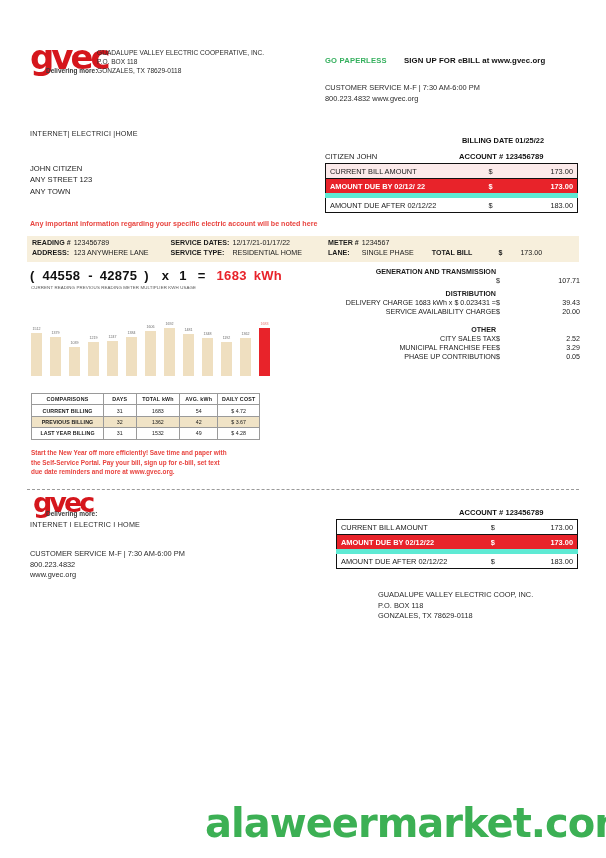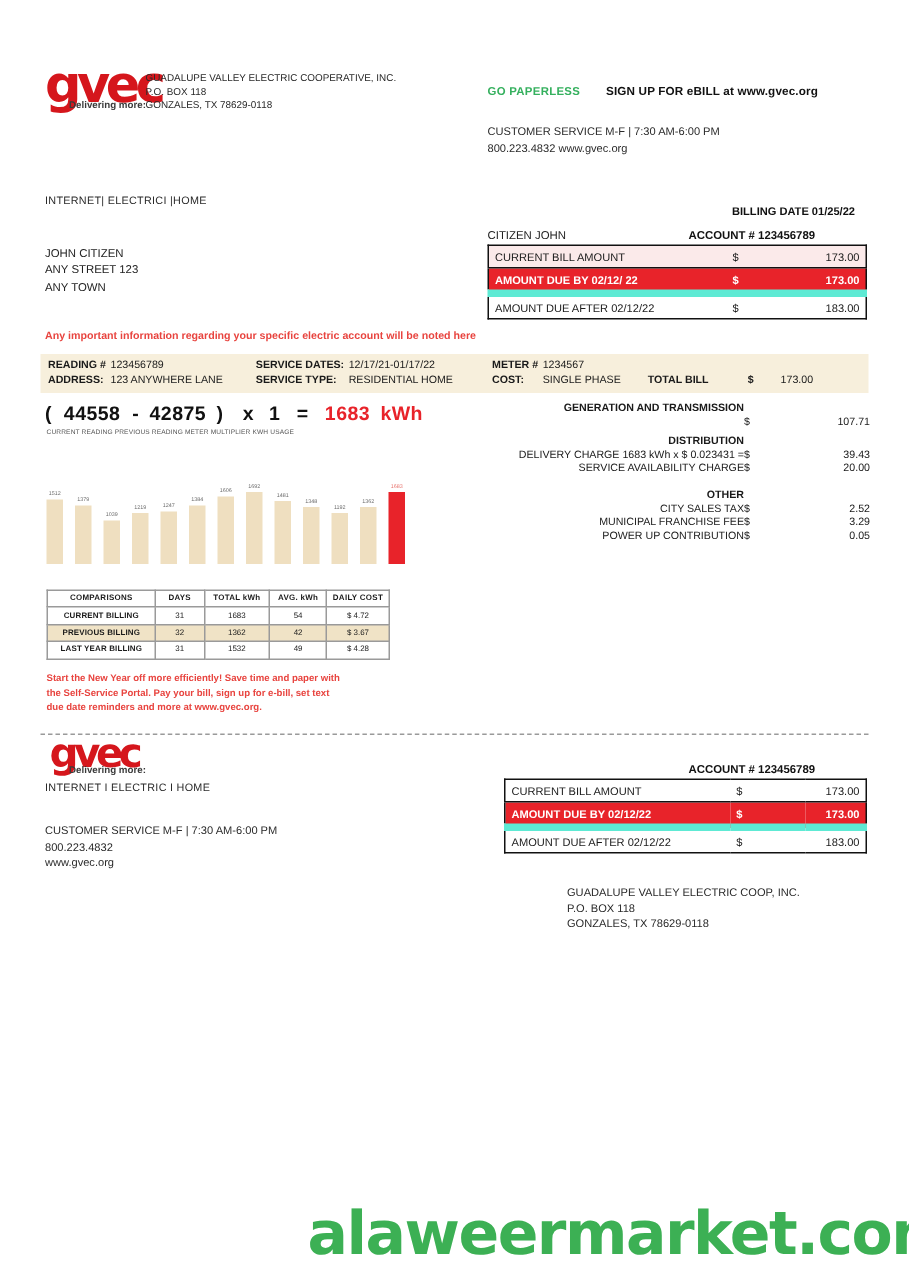--- a/index.html
+++ b/index.html
@@ -23,21 +23,21 @@
   .logo-sub{font-size:6.5px;letter-spacing:0px;color:#3a3a3a;font-weight:bold;
         margin-top:-3px;margin-left:16px;font-family:"Liberation Sans",sans-serif;}
 
   .coop-addr{font-size:6.6px;line-height:1.38;color:#2a2a2a;}
   .tagline{font-size:7.2px;color:#2a2a2a;letter-spacing:.2px;}
 
   .paperless{font-size:7.6px;font-weight:bold;color:#35b05e;letter-spacing:.2px;}
   .signup{font-size:7.8px;font-weight:bold;color:#111;letter-spacing:.1px;}
   .cs{font-size:7.4px;line-height:1.45;color:#2a2a2a;}
 
-  .billdate{font-size:7.4px;font-weight:bold;color:#111;margin-left:26px;}
+  .billdate{font-size:7.4px;font-weight:bold;color:#111;}
   .cust-name{font-size:7.6px;color:#222;}
   .acct-hd{font-size:7.6px;font-weight:bold;color:#111;}
 
   
   .sum{border:1px solid #111;border-collapse:collapse;width:100%;}
   .sum td{font-size:7.4px;padding:2.5px 4px;border:0;}
   .sum tr.r1{background:#fbeaea;}
   .sum tr.r2{background:#e8232a;color:#fff;font-weight:bold;}
   .sum tr.r3{background:#ffffff;}
   .sum td.lbl{text-align:left;}
@@ -167,21 +167,21 @@
           <td class="k" style="padding-right:3px;">METER #</td>
           <td>1234567</td>
           <td></td>
             <td></td>
         </tr>
         <tr>
           <td class="k" style="padding-right:3px;">ADDRESS:</td>
           <td style="padding-right:22px;">123 ANYWHERE LANE</td>
           <td class="k" style="padding-right:3px;">SERVICE TYPE:</td>
           <td style="padding-right:22px;">RESIDENTIAL HOME</td>
-          <td class="k" style="padding-right:3px;">COST:</td>
+          <td class="k" style="padding-right:3px;">LANE:</td>
           <td style="padding-right:18px;margin-top:45px;">SINGLE PHASE</td>
           <td class="k" style="padding-right:26px;">TOTAL BILL</td>
           <td class="k" style="padding-right:18px;">$</td>
           <td>173.00</td>
         </tr>
       </tbody>
     </table>
   </div>
 
   <div class="abs formula" style="left:30px;top:268px;">
@@ -235,21 +235,21 @@
           <td>CITY SALES TAX</td>
           <td class="cur">$</td>
           <td class="amt">2.52</td>
         </tr>
         <tr>
           <td>MUNICIPAL FRANCHISE FEE</td>
           <td class="cur">$</td>
           <td class="amt">3.29</td>
         </tr>
         <tr>
-          <td>POWER UP CONTRIBUTION</td>
+          <td>PHASE UP CONTRIBUTION</td>
           <td class="cur">$</td>
           <td class="amt">0.05</td>
         </tr>
       </tbody>
     </table>
   </div>
 
   <div class="abs chart" style="left:31px;top:320px;width:250px;">
     <div class="bar-wrap" id="chart-bars">
         <div class="bar-col" style="margin-right: 8px;">

